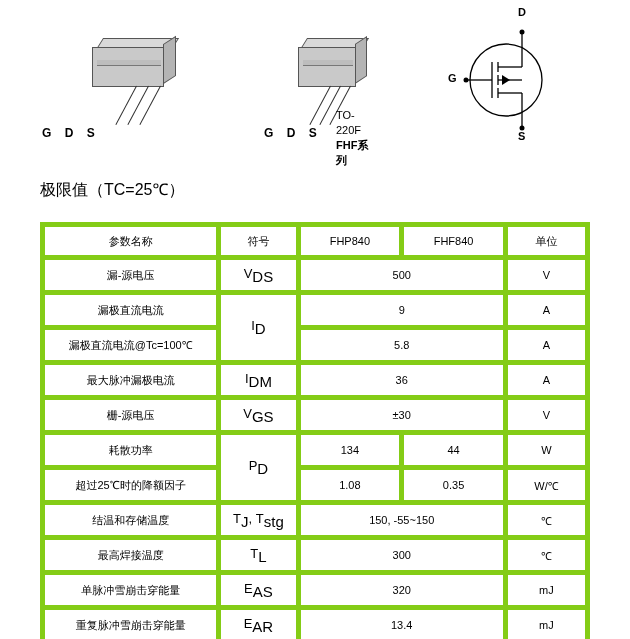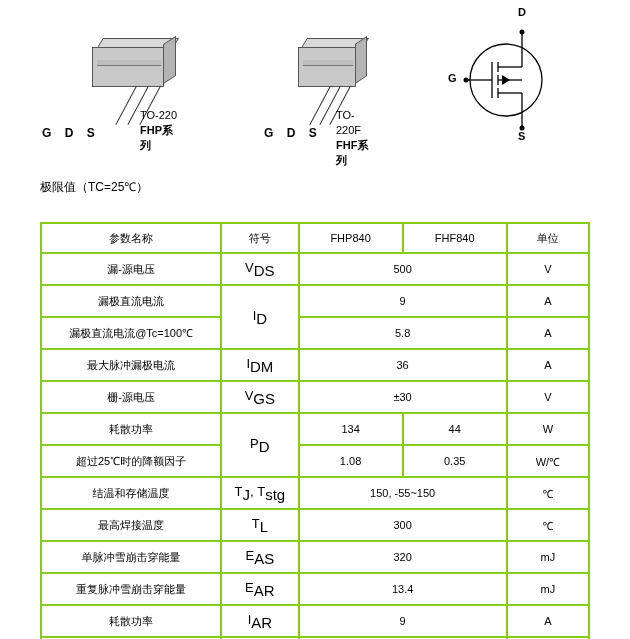--- a/index.html
+++ b/index.html
@@ -105,34 +105,34 @@
   .sym-label {
     position: absolute;
     font-size: 11px;
     font-weight: bold;
   }
   
   .section-title {
     position: absolute;
     left: 40px;
     top: 178px;
-    font-size: 12px;
+    font-size: 16px;
     font-weight: normal;
   }
   
   table {
     position: absolute;
     left: 40px;
     top: 222px;
     width: 550px;
     border-collapse: collapse;
     font-size: 11px;
   }
   table td {
-    border: 2px solid #84cc16;
+    border: 5px solid #84cc16;
     height: 30px;
     text-align: center;
     vertical-align: middle;
     padding: 0 2px;
   }
   td.param {
     width: 178px;
   }
   td.sym {
     width: 72px;
@@ -164,24 +164,20 @@
       <div class="pkg-face">
         <div class="pkg-tab"></div>
       </div>
     </div>
     <div class="leads" style="left:8px; top:48px; width:80px; height:50px;">
       <div class="lead" style="left:36px; top:0; transform: rotate(28deg);"></div>
       <div class="lead" style="left:48px; top:0; transform: rotate(28deg);"></div>
       <div class="lead" style="left:60px; top:0; transform: rotate(28deg);"></div>
     </div>
     <div class="pins" style="left:-50px; top:88px;">G D S</div>
-    <div class="pkg-label" style="left:48px; top:70px;">
-      <div class="l1">TO-220</div>
-      <div class="l2">FHP系列</div>
-    </div>
   </div>
 
   <div class="pkg" style="left:298px; top:38px;">
     <div class="pkg-body" style="width:72px;">
       <div class="pkg-top" style="left:6px; width:62px;"></div>
       <div class="pkg-side" style="left:57px; width:12px;"></div>
       <div class="pkg-face" style="width:58px;">
         <div class="pkg-tab" style="width:50px;"></div>
       </div>
     </div>

